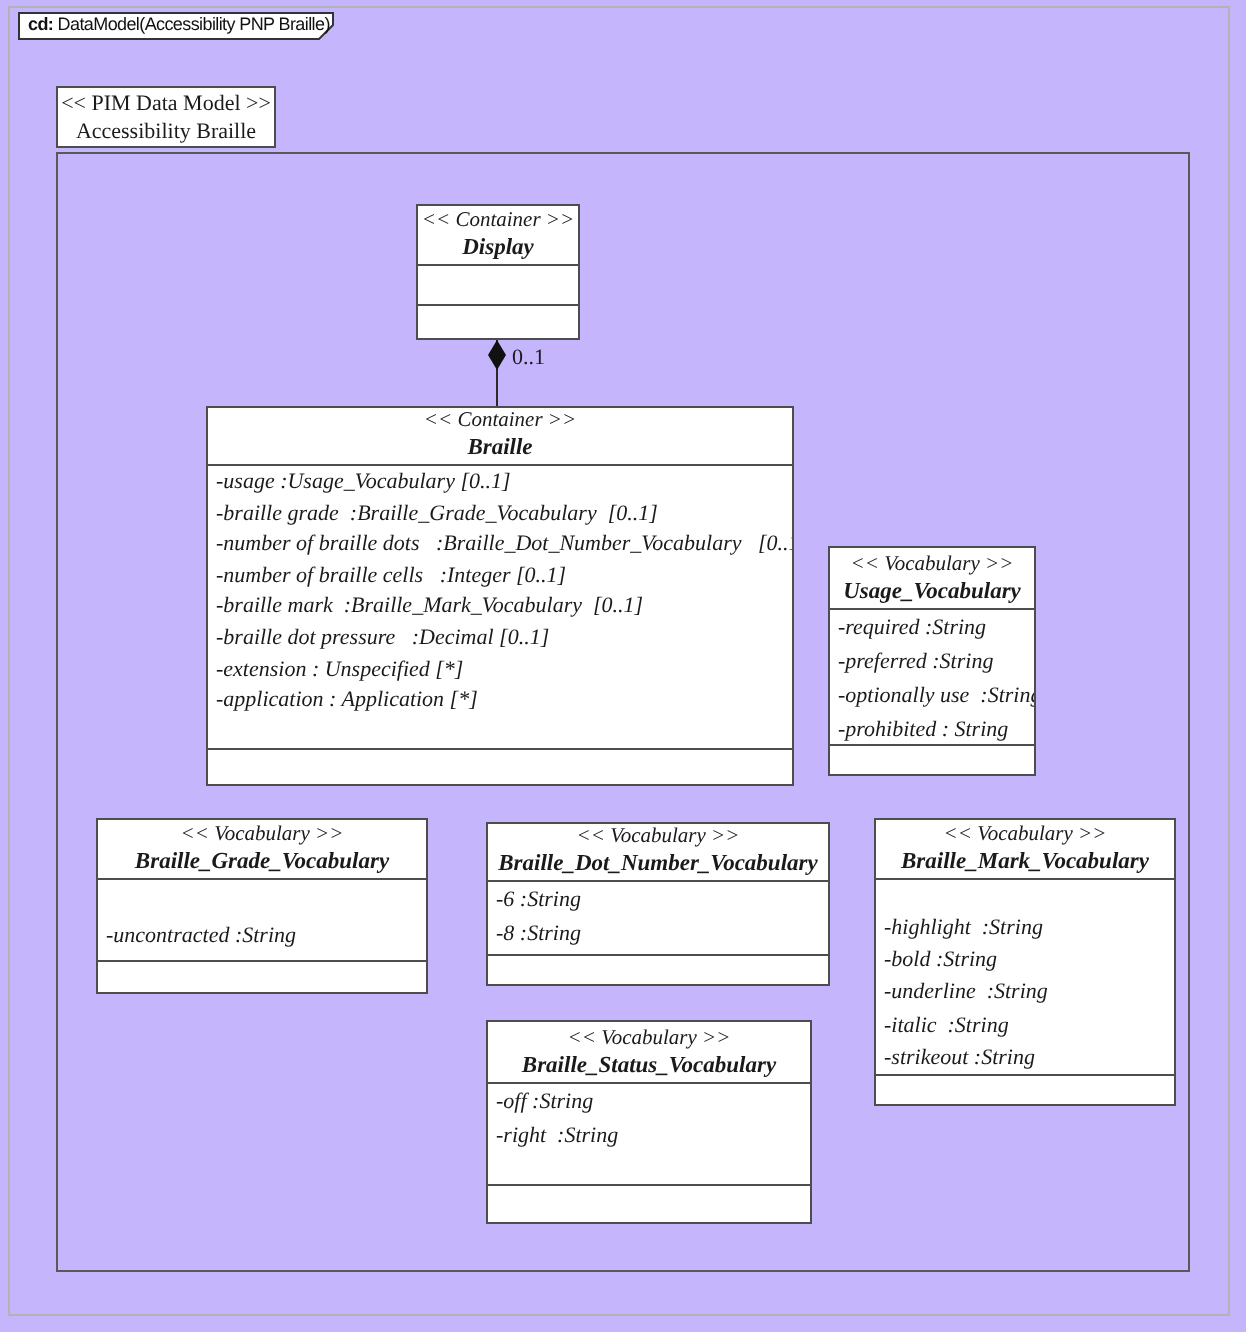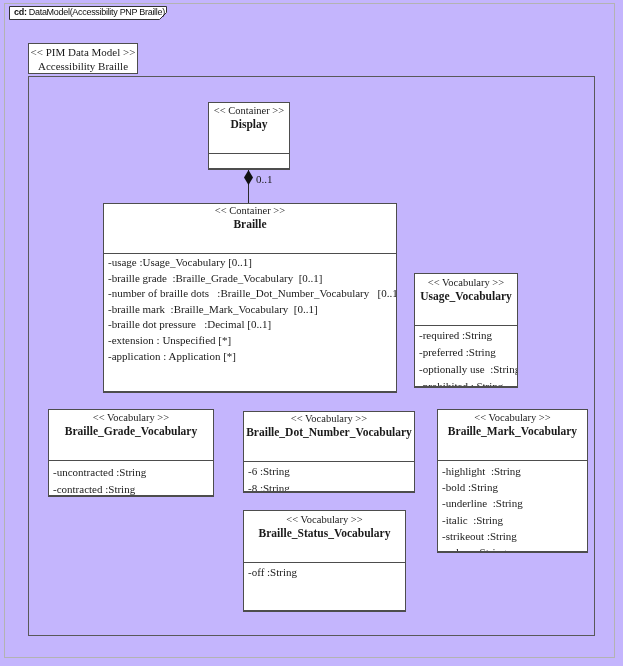--- a/index.html
+++ b/index.html
@@ -22,26 +22,26 @@
     position:absolute; left:28px; top:76px; width:567px; height:560px;
     border:1px solid #595959;
   }
   .frame-label {
     position:absolute; left:28px; top:43px; width:110px; height:31px;
     border:1px solid #4d4d4d; background:#fff; text-align:center; padding-top:1px;
   }
   .frame-label .line { font-size:11px; line-height:14px; white-space:nowrap; }
   .uml-class {
     position:absolute; background:#ffffff; border:1px solid #4d4d4d;
-    display:flex; flex-direction:column;
+    display:flex; flex-direction:column;font-style:italic;
   }
   .hdr { text-align:center; padding-top:1px; }
   .stereo { font-size:10.5px; line-height:13px; white-space:nowrap; }
   .cname  { font-size:11.5px; line-height:15px; font-weight:bold; white-space:nowrap; }
-  .attrs { border-top:1px solid #4d4d4d; padding:1px 2px 0 4px; overflow:hidden;margin-top:21px; }
+  .attrs { border-top:1px solid #4d4d4d; padding:1px 2px 0 4px; overflow:hidden; }
   .attr  { font-size:11px; white-space:pre; }
   .lh15 .attr { line-height:15.6px; }
   .lh16 .attr { line-height:16.2px; }
   .lh17 .attr { line-height:17px; }
   .ops { border-top:1px solid #4d4d4d; flex:1; }
   .conn-line { position:absolute; left:248px; top:170px; width:1px; height:33px; background:#2b2b2b; }
   .diamond {
     position:absolute; left:244px; top:170px; width:9px; height:15px; background:#111;
     clip-path:polygon(50% 0, 100% 50%, 50% 100%, 0 50%);
   }
@@ -82,20 +82,21 @@
 
   <div class="uml-class" style="left:103px; top:203px; width:294px; height:190px;">
     <div class="hdr" style="padding-top:0;">
       <div class="stereo">&lt;&lt; Container &gt;&gt;</div>
       <div class="cname">Braille</div>
     </div>
     <div class="attrs lh15" style="height:142px;">
       <div class="attr">-usage :Usage_Vocabulary [0..1]</div>
       <div class="attr">-braille grade  :Braille_Grade_Vocabulary  [0..1]</div>
       <div class="attr">-number of braille dots   :Braille_Dot_Number_Vocabulary   [0..1]</div>
+      <div class="attr">-number of braille cells   :Integer [0..1]</div>
       <div class="attr">-braille mark  :Braille_Mark_Vocabulary  [0..1]</div>
       <div class="attr">-braille dot pressure   :Decimal [0..1]</div>
       <div class="attr">-extension : Unspecified [*]</div>
       <div class="attr">-application : Application [*]</div>
     </div>
     <div class="ops"></div>
   </div>
 
   <div class="uml-class" style="left:414px; top:273px; width:104px; height:115px;">
     <div class="hdr" style="padding-top:2px;">
@@ -109,21 +110,21 @@
       <div class="attr">-prohibited : String</div>
     </div>
     <div class="ops"></div>
   </div>
 
   <div class="uml-class" style="left:48px; top:409px; width:166px; height:88px;">
     <div class="hdr">
       <div class="stereo">&lt;&lt; Vocabulary &gt;&gt;</div>
       <div class="cname">Braille_Grade_Vocabulary</div>
     </div>
-    <div class="attrs lh17" style="height:41px; padding-top:3px;">
+    <div class="attrs lh17" style="height:41px; padding-top:20px;">
       <div class="attr">-uncontracted :String</div>
       <div class="attr">-contracted :String</div>
     </div>
     <div class="ops"></div>
   </div>
 
   <div class="uml-class" style="left:243px; top:411px; width:172px; height:82px;">
     <div class="hdr" style="padding-top:0;">
       <div class="stereo">&lt;&lt; Vocabulary &gt;&gt;</div>
       <div class="cname">Braille_Dot_Number_Vocabulary</div>
@@ -133,35 +134,36 @@
       <div class="attr">-8 :String</div>
     </div>
     <div class="ops"></div>
   </div>
 
   <div class="uml-class" style="left:437px; top:409px; width:151px; height:144px;">
     <div class="hdr">
       <div class="stereo">&lt;&lt; Vocabulary &gt;&gt;</div>
       <div class="cname">Braille_Mark_Vocabulary</div>
     </div>
-    <div class="attrs lh16" style="height:98px; padding-top:2px;">
+    <div class="attrs lh16" style="height:98px; padding-top:16px;">
       <div class="attr">-highlight  :String</div>
       <div class="attr">-bold :String</div>
       <div class="attr">-underline  :String</div>
       <div class="attr">-italic  :String</div>
       <div class="attr">-strikeout :String</div>
       <div class="attr">-colour :String</div>
     </div>
     <div class="ops"></div>
   </div>
 
   <div class="uml-class" style="left:243px; top:510px; width:163px; height:102px;">
     <div class="hdr" style="padding-top:2px;">
       <div class="stereo">&lt;&lt; Vocabulary &gt;&gt;</div>
       <div class="cname">Braille_Status_Vocabulary</div>
     </div>
     <div class="attrs lh17" style="height:51px;">
       <div class="attr">-off :String</div>
+      <div class="attr">-right  :String</div>
     </div>
     <div class="ops"></div>
   </div>
 
 </div>
 
 </body></html>

